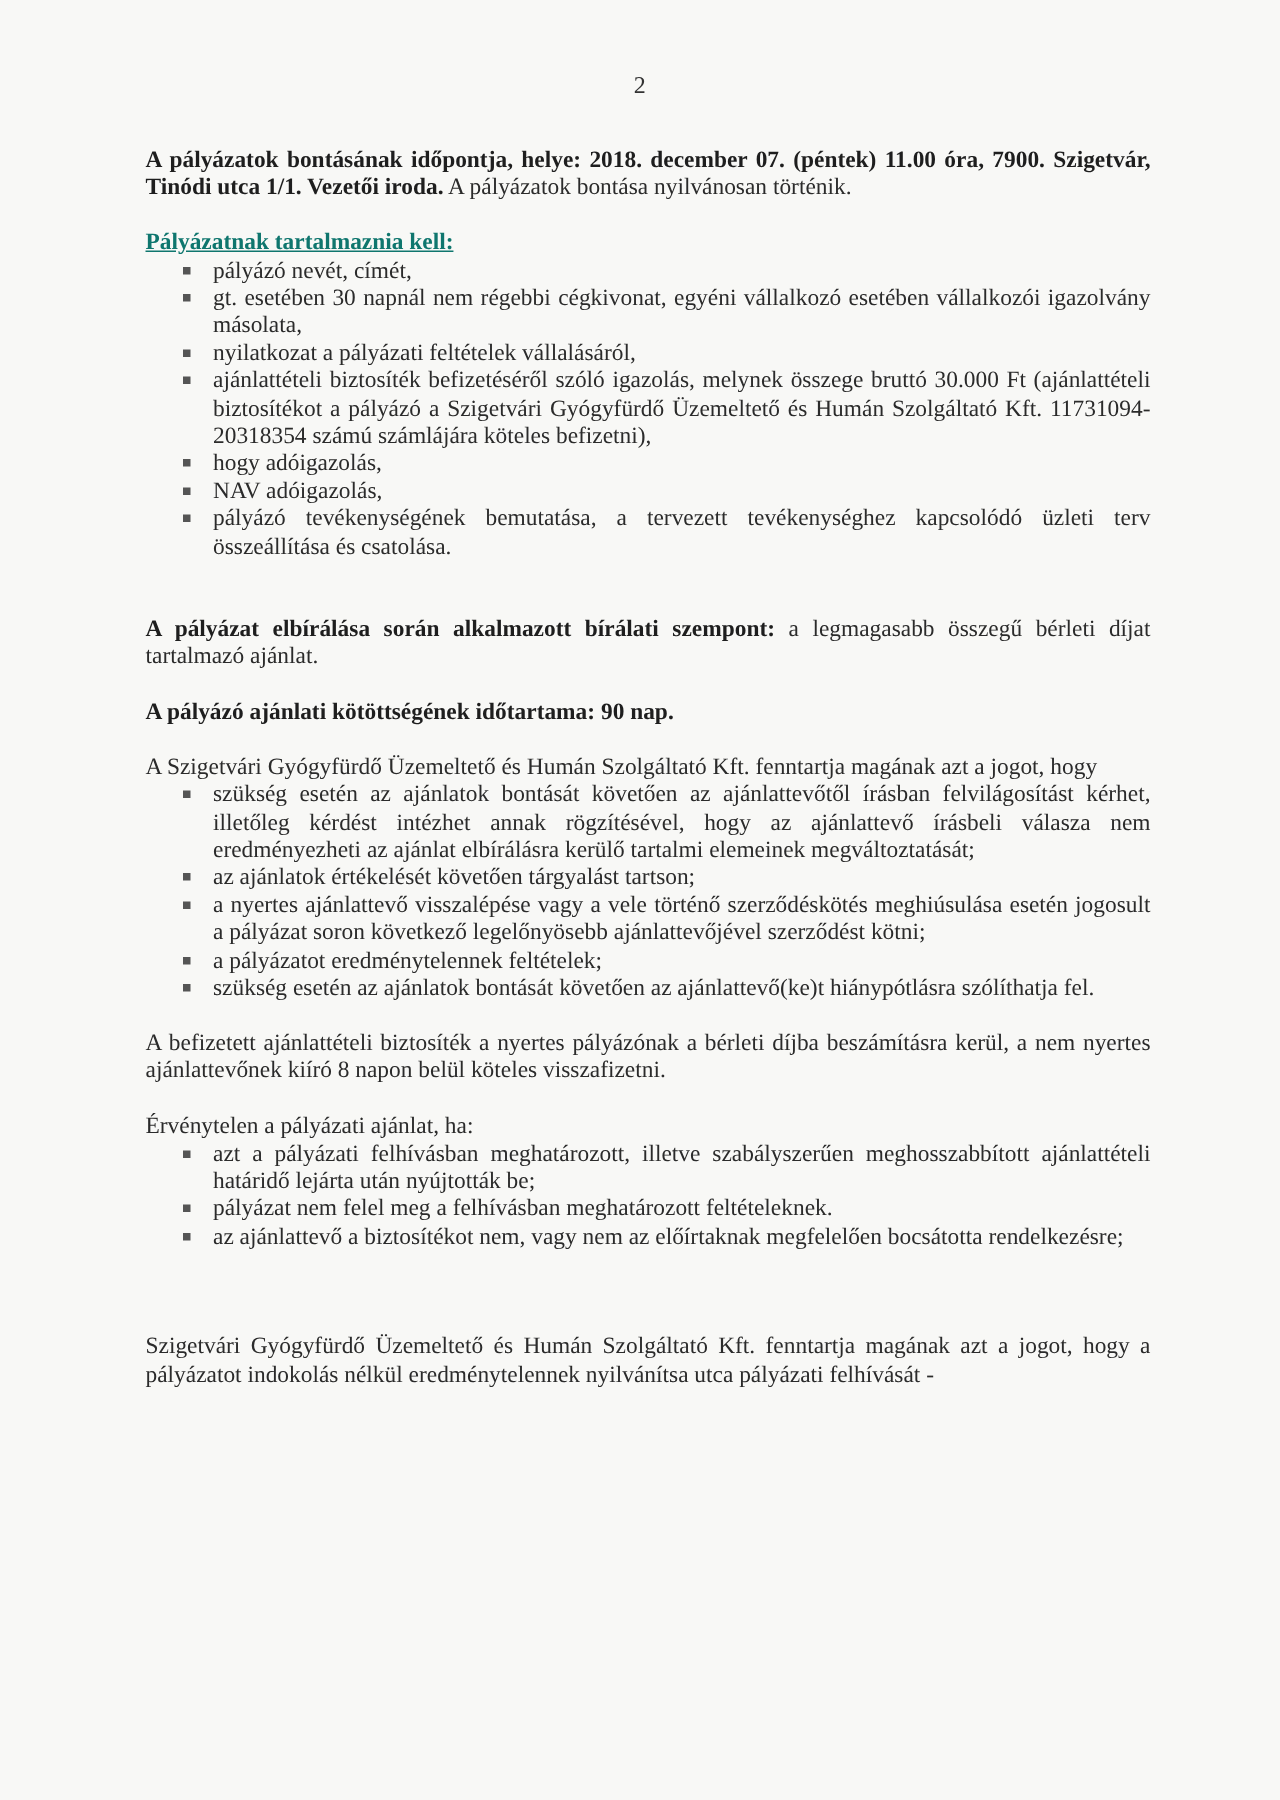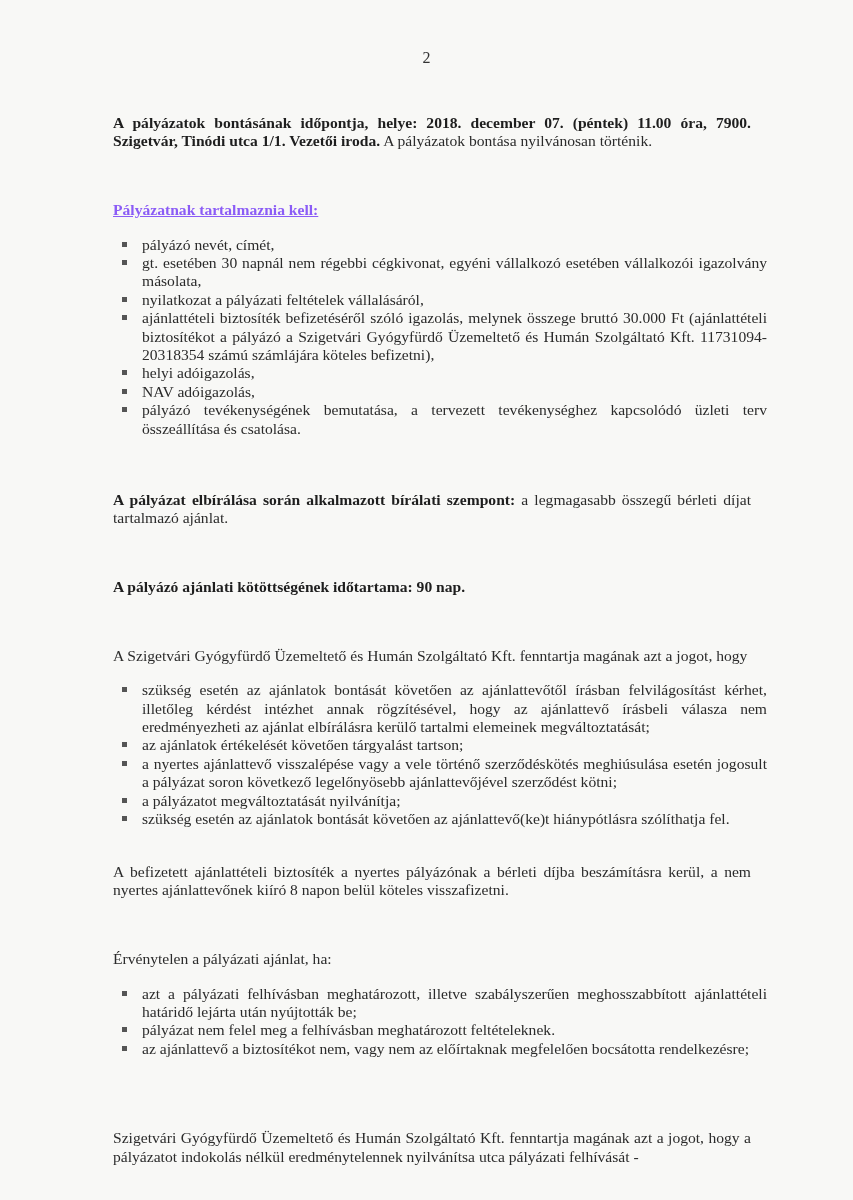--- a/index.html
+++ b/index.html
@@ -15,25 +15,25 @@
     background: #f8f8f6;
   }
   .page-number {
     position: absolute; top: 49px; left: 0; width: 853px;
     text-align: center; font-size: 16px; line-height: 18px; color: #333;
   }
   .content {
     position: absolute; left: 97px; top: 98px; width: 670px;
     font-size: 15.6px; line-height: 18.4px;
   }
-  p { margin: 16px; text-align: justify; }
+  p { margin: 0; text-align: justify; }
   b { font-weight: bold; color: #1e1e1e; }
   .gap { height: 18.4px; }
   .gap2 { height: 36.8px; }
-  .heading-u { font-weight: bold; text-decoration: underline; color: #8b5cf6; }
+  .heading-u { font-weight: bold; text-decoration: underline; color: #0f766e; }
   ul { list-style: none; margin: 0; padding: 0 0 0 45px; }
   li { position: relative; text-align: justify; }
   li .bullet {
     position: absolute; left: -20px; top: 6px;
     width: 5px; height: 5px; background: #555;
   }
 </style>
 </head>
 <body>
 
@@ -47,21 +47,21 @@
     </p>
 
     <div class="gap"></div>
 
     <p class="heading-u">Pályázatnak tartalmaznia kell:</p>
     <ul>
       <li><span class="bullet"></span><span>pályázó nevét, címét,</span></li>
       <li><span class="bullet"></span><span>gt. esetében 30 napnál nem régebbi cégkivonat, egyéni vállalkozó esetében vállalkozói igazolvány másolata,</span></li>
       <li><span class="bullet"></span><span>nyilatkozat a pályázati feltételek vállalásáról,</span></li>
       <li><span class="bullet"></span><span>ajánlattételi biztosíték befizetéséről szóló igazolás, melynek összege bruttó 30.000 Ft (ajánlattételi biztosítékot a pályázó a Szigetvári Gyógyfürdő Üzemeltető és Humán Szolgáltató Kft. 11731094-20318354 számú számlájára köteles befizetni),</span></li>
-      <li><span class="bullet"></span><span>helyi adóigazolás,</span></li>
+      <li><span class="bullet"></span><span>hogy adóigazolás,</span></li>
       <li><span class="bullet"></span><span>NAV adóigazolás,</span></li>
       <li><span class="bullet"></span><span>pályázó tevékenységének bemutatása, a tervezett tevékenységhez kapcsolódó üzleti terv összeállítása és csatolása.</span></li>
     </ul>
 
     <div class="gap"></div>
 
 
     <div class="gap"></div>
 
     <p>
@@ -72,21 +72,21 @@
 
     <p><b>A pályázó ajánlati kötöttségének időtartama: 90 nap.</b></p>
 
     <div class="gap"></div>
 
     <p>A Szigetvári Gyógyfürdő Üzemeltető és Humán Szolgáltató Kft. fenntartja magának azt a jogot, hogy</p>
     <ul>
       <li><span class="bullet"></span><span>szükség esetén az ajánlatok bontását követően az ajánlattevőtől írásban felvilágosítást kérhet, illetőleg kérdést intézhet annak rögzítésével, hogy az ajánlattevő írásbeli válasza nem eredményezheti az ajánlat elbírálásra kerülő tartalmi elemeinek megváltoztatását;</span></li>
       <li><span class="bullet"></span><span>az ajánlatok értékelését követően tárgyalást tartson;</span></li>
       <li><span class="bullet"></span><span>a nyertes ajánlattevő visszalépése vagy a vele történő szerződéskötés meghiúsulása esetén jogosult a pályázat soron következő legelőnyösebb ajánlattevőjével szerződést kötni;</span></li>
-      <li><span class="bullet"></span><span>a pályázatot megváltoztatását nyilvánítja;</span></li>
+      <li><span class="bullet"></span><span>a pályázatot eredménytelennek feltételek;</span></li>
       <li><span class="bullet"></span><span>szükség esetén az ajánlatok bontását követően az ajánlattevő(ke)t hiánypótlásra szólíthatja fel.</span></li>
     </ul>
 
     <div class="gap"></div>
 
     <p>A befizetett ajánlattételi biztosíték a nyertes pályázónak a bérleti díjba beszámításra kerül, a nem nyertes ajánlattevőnek kiíró 8 napon belül köteles visszafizetni.</p>
 
     <div class="gap"></div>
 
     <p>Érvénytelen a pályázati ajánlat, ha:</p>

